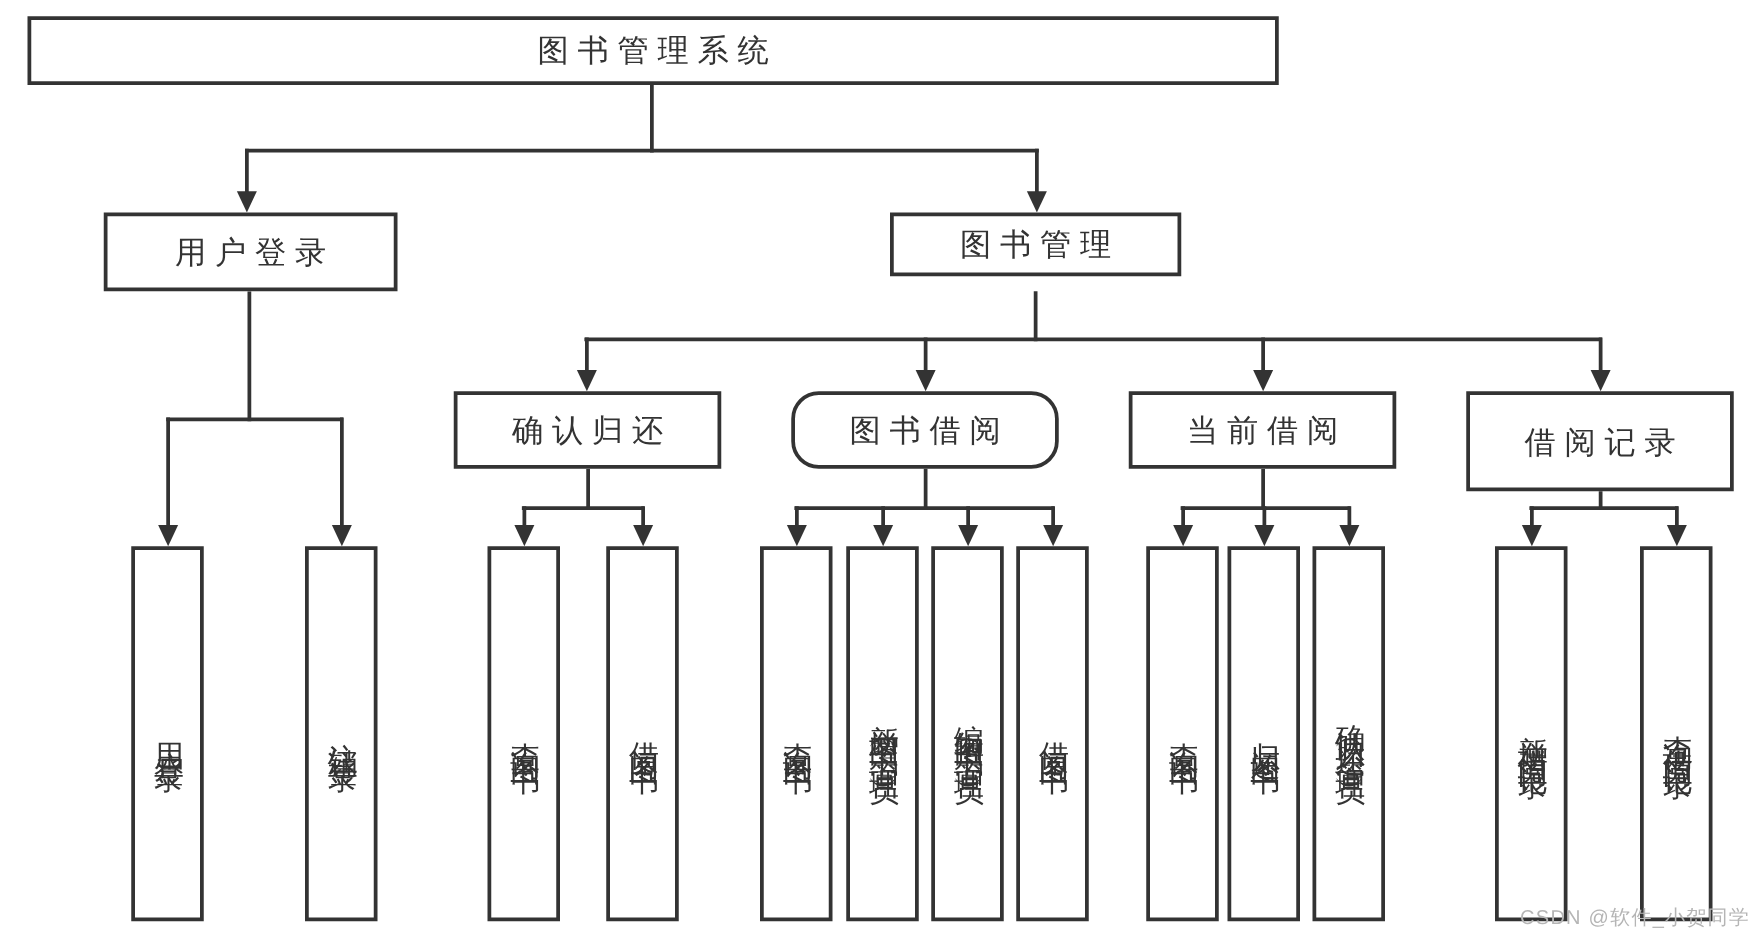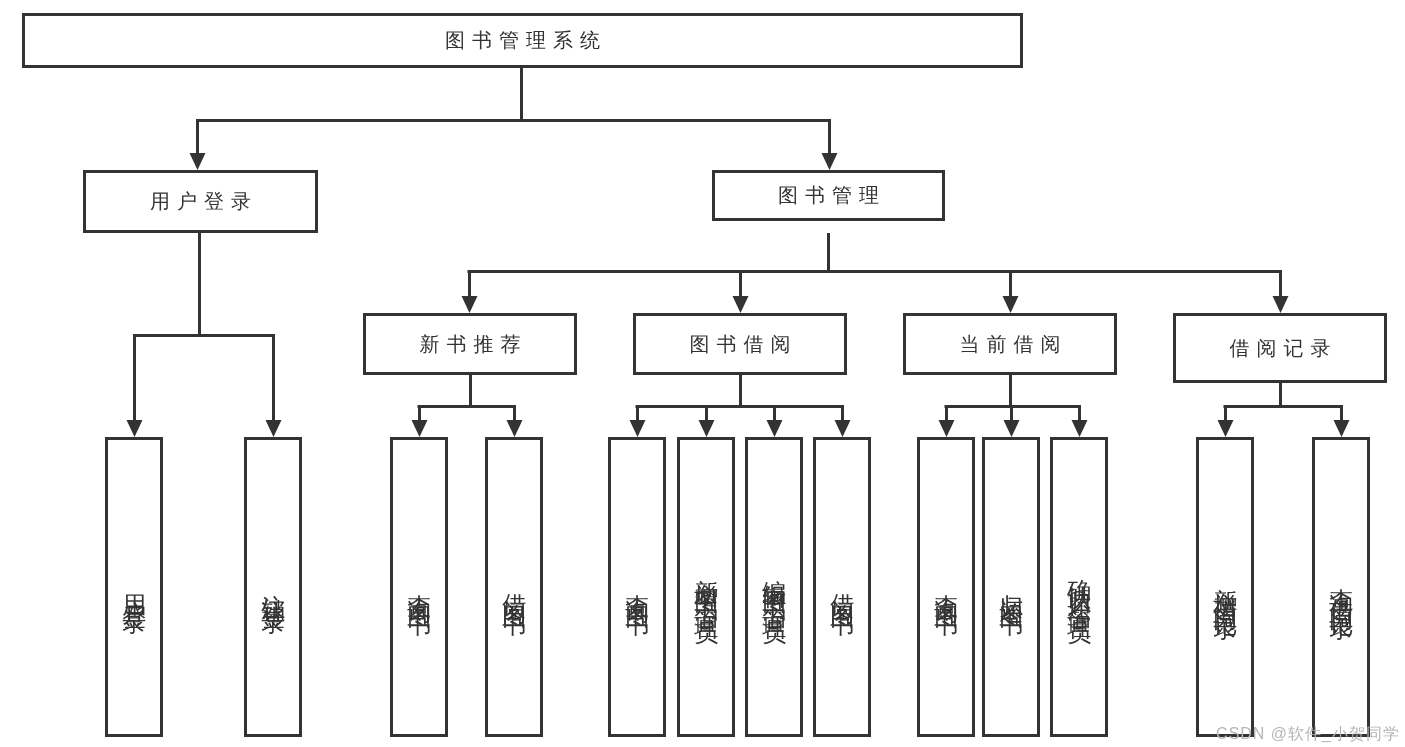--- a/index.html
+++ b/index.html
@@ -18,21 +18,21 @@
     position: absolute;
     border: 3px solid #333333;
     background: #ffffff;
     display: flex;
     align-items: center;
     justify-content: center;
     color: #333333;
   }
 
   .hbox .label {
-    font-size: 20px;
+    font-size: 25px;
     letter-spacing: 7px;
     text-indent: 7px;
     white-space: nowrap;
     color: #333333;
   }
 
   .vbox .label {
     writing-mode: vertical-rl;
     text-orientation: mixed;
     font-size: 24px;
@@ -143,29 +143,29 @@
   </div>
 
   <div class="box hbox" style="left:83px; top:170px; width:235px; height:63px;">
     <span class="label">用户登录</span>
   </div>
   <div class="box hbox" style="left:712px; top:170px; width:233px; height:51px;">
     <span class="label">图书管理</span>
   </div>
 
   <div class="box hbox" style="left:363px; top:313px; width:214px; height:62px;">
-    <span class="label">新书推荐</span>
-  </div>
-  <div class="box hbox" style="left:633px; top:313px; width:214px; height:62px;">
+    <span class="label">确认归还</span>
+  </div>
+  <div class="box hbox" style="left:633px; top:313px; width:214px; height:62px;border-radius:22px;">
     <span class="label">图书借阅</span>
   </div>
   <div class="box hbox" style="left:903px; top:313px; width:214px; height:62px;">
     <span class="label">当前借阅</span>
   </div>
-  <div class="box hbox" style="left:1173px; top:313px; width:214px; height:70px;">
+  <div class="box hbox" style="left:1173px; top:313px; width:214px; height:80px;">
     <span class="label">借阅记录</span>
   </div>
 
   <div class="box vbox" style="left:105px; top:437px; width:58px; height:300px;">
     <span class="label">用户登录</span>
   </div>
   <div class="box vbox" style="left:244px; top:437px; width:58px; height:300px;">
     <span class="label">注销登录</span>
   </div>
 

